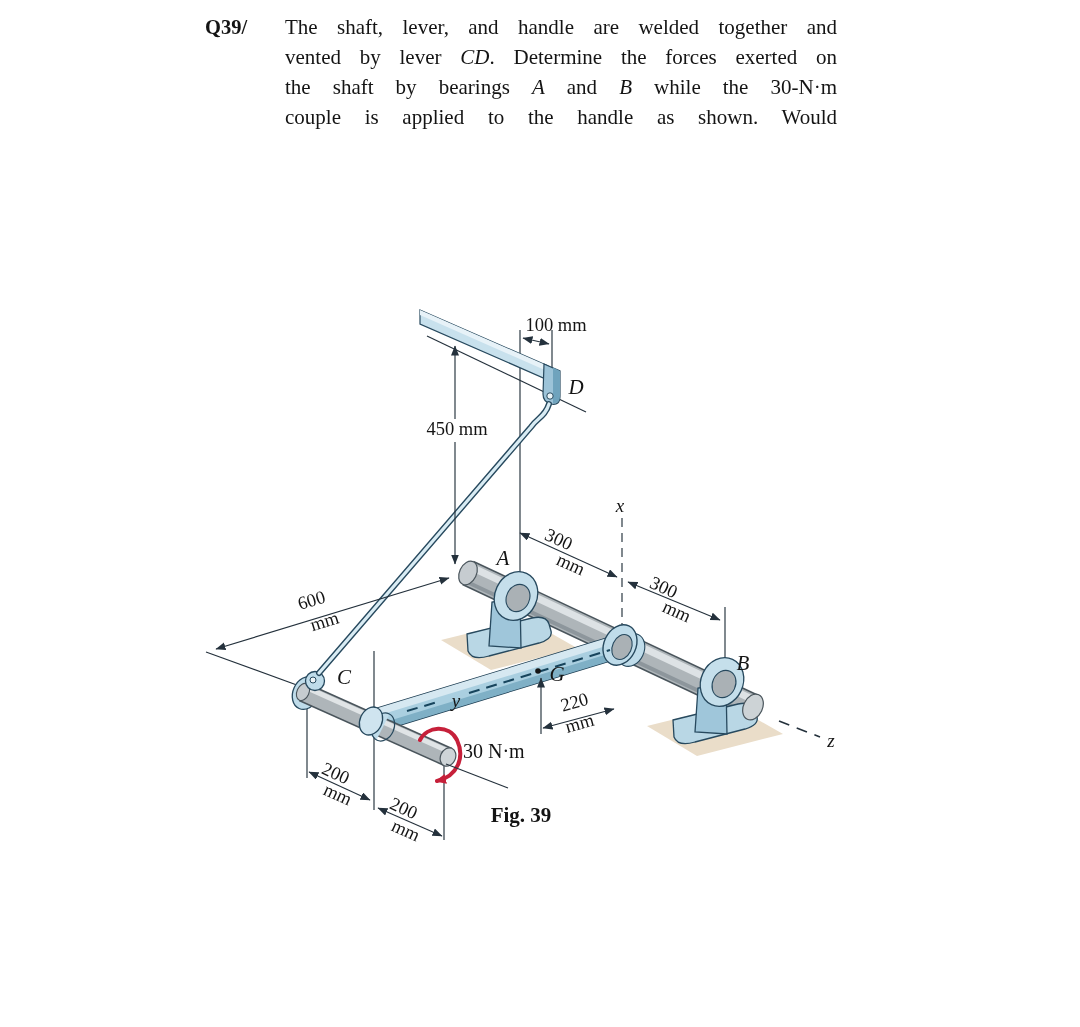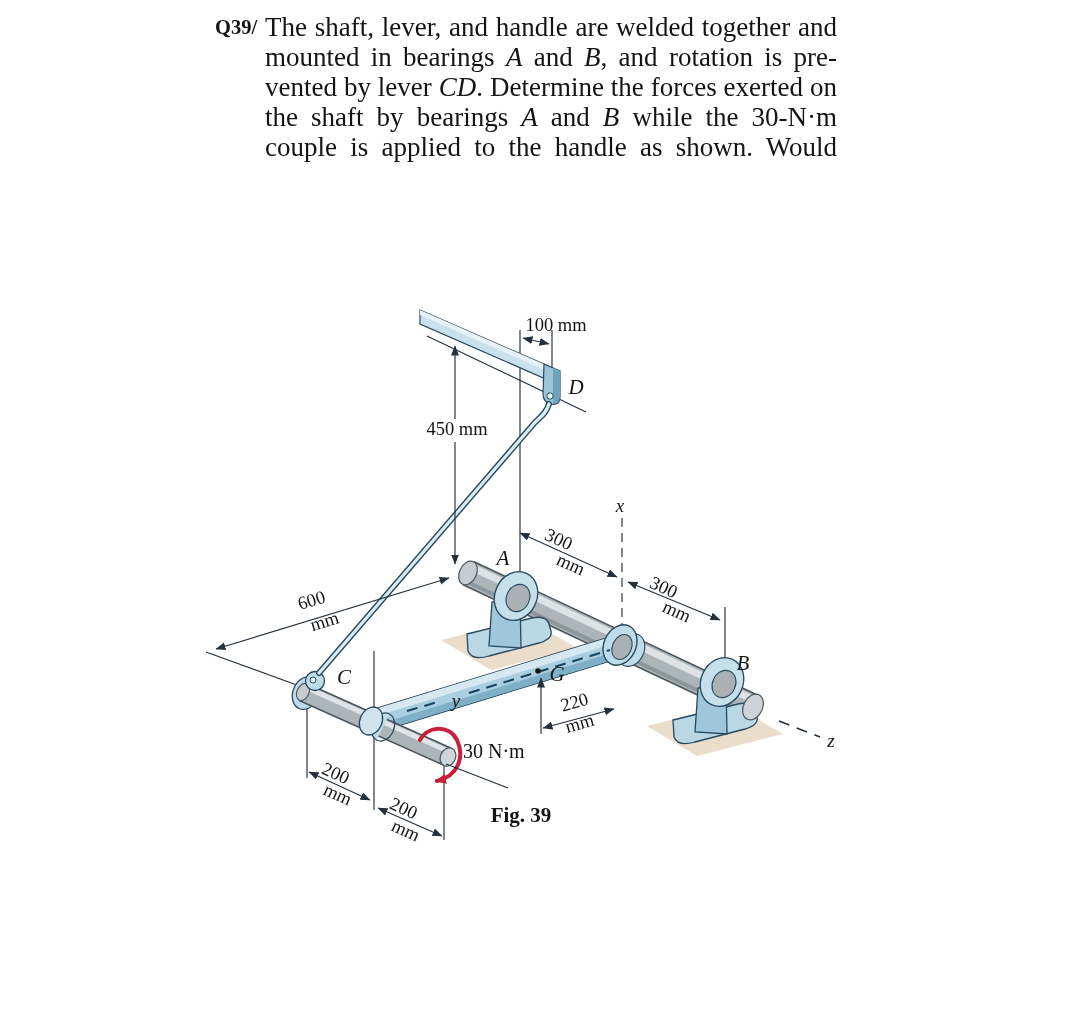--- a/index.html
+++ b/index.html
@@ -1,23 +1,23 @@
 <!DOCTYPE html>
 <html><head>
 <meta charset="utf-8">
 <style>
   html,body{margin:0;padding:0;background:#ffffff;}
   .page{position:relative;width:1080px;height:1027px;background:#ffffff;overflow:hidden;
         font-family:"Liberation Serif", serif;color:#141414;}
   
   .problem{position:absolute;left:205px;top:13px;width:632px;}
-  .pnum{position:absolute;left:10px;top:0;font-weight:bold;font-size:20.5px;line-height:29.9px;}
+  .pnum{position:absolute;left:0;top:0;font-weight:bold;font-size:20.5px;line-height:29.9px;}
   .plines{margin-left:60px;width:572px;}
-  .pline{font-size:27px;line-height:29.9px;text-align:justify;text-align-last:justify;
-         white-space:normal;}
+  .pline{font-size:21px;line-height:29.9px;text-align:justify;text-align-last:justify;
+         white-space:normal;margin-left:20px;}
   .pline.last{text-align-last:left;}
   .pline .it{font-style:italic;}
   
   .figsvg{position:absolute;left:0;top:0;}
   .figsvg text{font-family:"Liberation Serif", serif;fill:#141414;}
   .dimtxt{font-size:18.5px;}
   .lbl{font-size:21px;font-style:italic;}
   .axlbl{font-size:19px;font-style:italic;}
   .cap{font-size:21px;font-weight:bold;}
   .thin{stroke:#24313c;stroke-width:1.15;fill:none;}
@@ -26,21 +26,20 @@
 </style>
 </head>
 <body>
 
 <div class="page">
 
   <div class="problem">
     <div class="pnum">Q39/</div>
     <div class="plines">
         <div class="pline"><span>The shaft, lever, and handle are welded together and</span></div>
-        <div class="pline"><span>mounted in bearings </span><span class="it">A</span><span> and </span><span class="it">B</span><span>, and rotation is pre-</span></div>
         <div class="pline"><span>vented by lever </span><span class="it">CD</span><span>. Determine the forces exerted on</span></div>
         <div class="pline"><span>the shaft by bearings </span><span class="it">A</span><span> and </span><span class="it">B</span><span> while the 30-N·m</span></div>
         <div class="pline"><span>couple is applied to the handle as shown. Would</span></div>
       </div>
   </div>
 
   <svg class="figsvg" width="1080" height="1027" viewBox="0 0 1080 1027">
     <defs>
       <marker id="ah" markerUnits="userSpaceOnUse" markerWidth="11" markerHeight="9" refX="9.5" refY="4" orient="auto-start-reverse">
         <path d="M0,0 L10,4 L0,8 z" fill="#24313c"></path>

